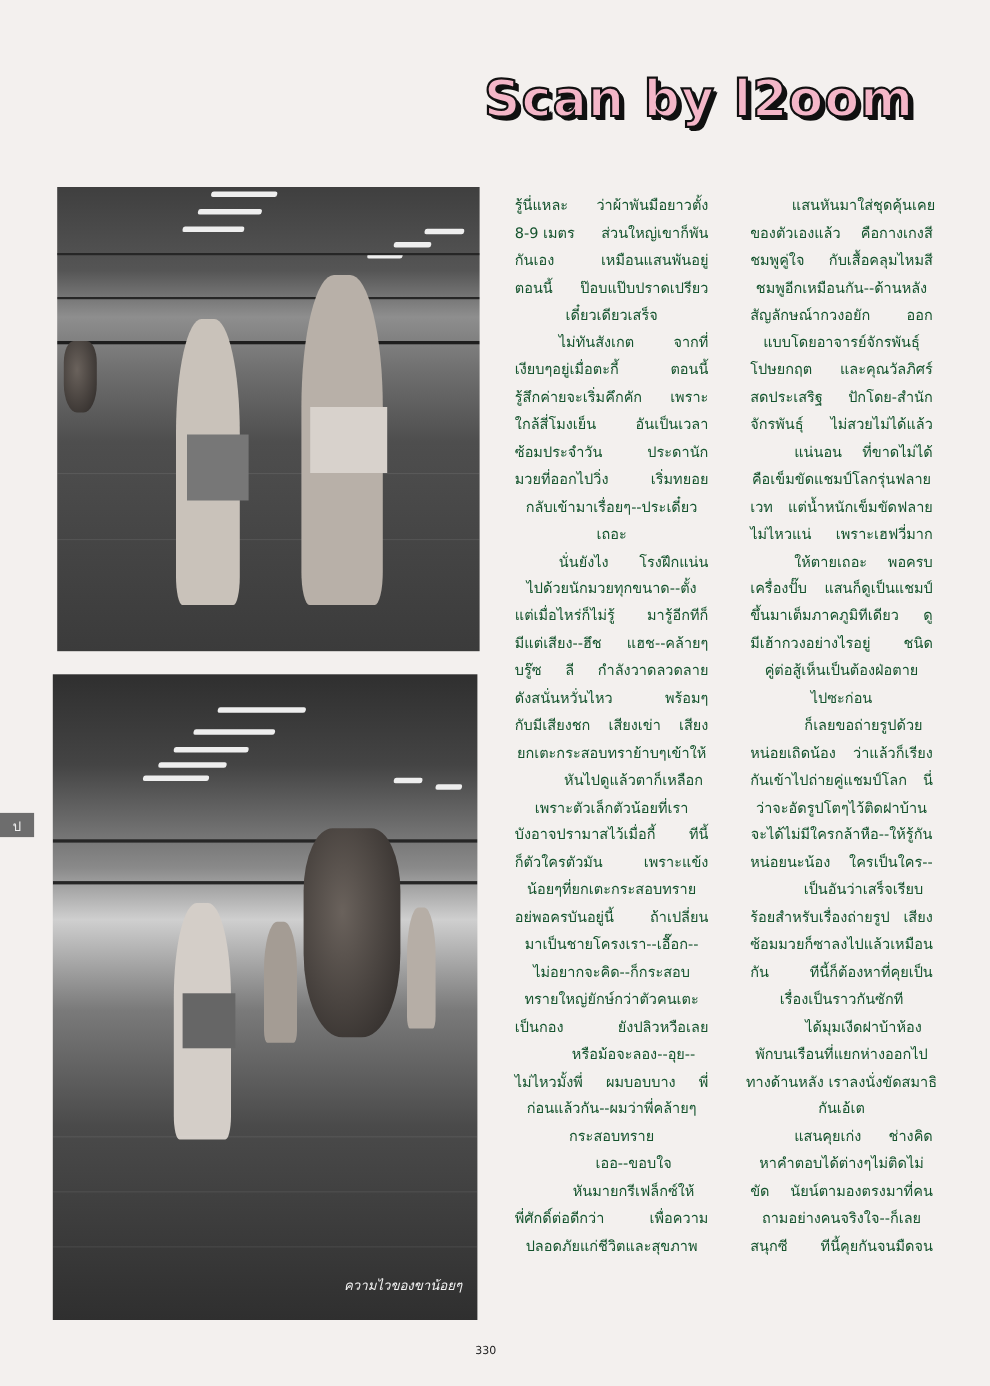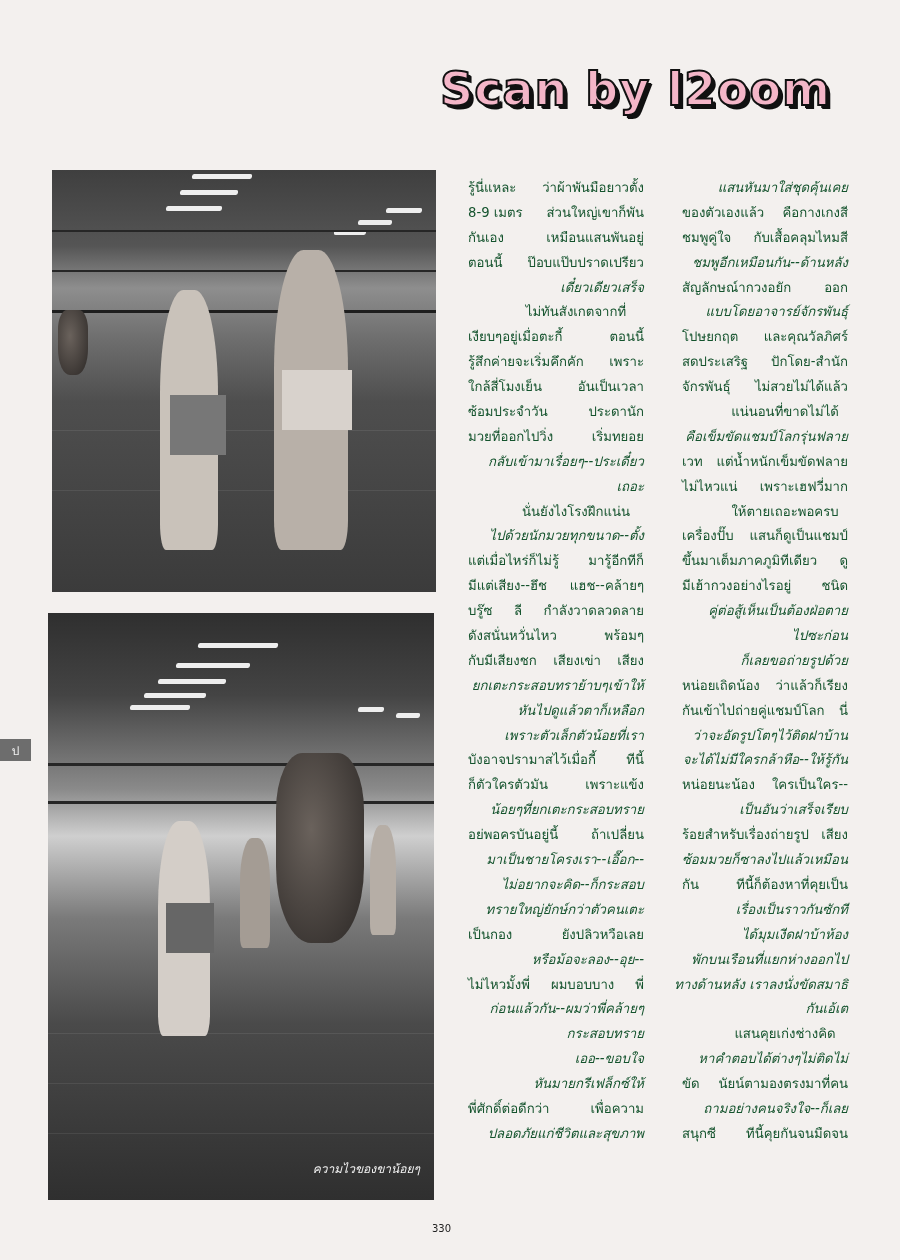--- a/index.html
+++ b/index.html
@@ -37,22 +37,22 @@
     color: #f4f4f4; font-size: 12px; font-style: italic; margin-left: 40px;
   }
   .col {
     position: absolute; top: 176px;
     font-size: 13.2px; line-height: 24.9px;
     color: #14532d;
   }
   .col1 { left: 468px; width: 176px; }
   .col2 { left: 682px; width: 166px; }
   .line { display: flex; justify-content: space-between; white-space: nowrap; height: 24.9px; }
-  .line.indent { padding-left: 40px; justify-content: center; }
-  .line.left { justify-content: flex-end; gap: 18px; font-style: italic; }
+  .line.indent { padding-left: 40px; }
+  .line.left { justify-content: center; gap: 18px; }
   .side-tab {
     position: absolute; left: 0; top: 739px; width: 31px; height: 22px;
     background: #6d6d6d; color: #f0f0f0; font-size: 12px;
     display: flex; align-items: center; justify-content: center;
   }
   .page-number {
     position: absolute; left: 432px; top: 1223px; font-size: 10px; color: #222;
   }
 </style>
 </head>

